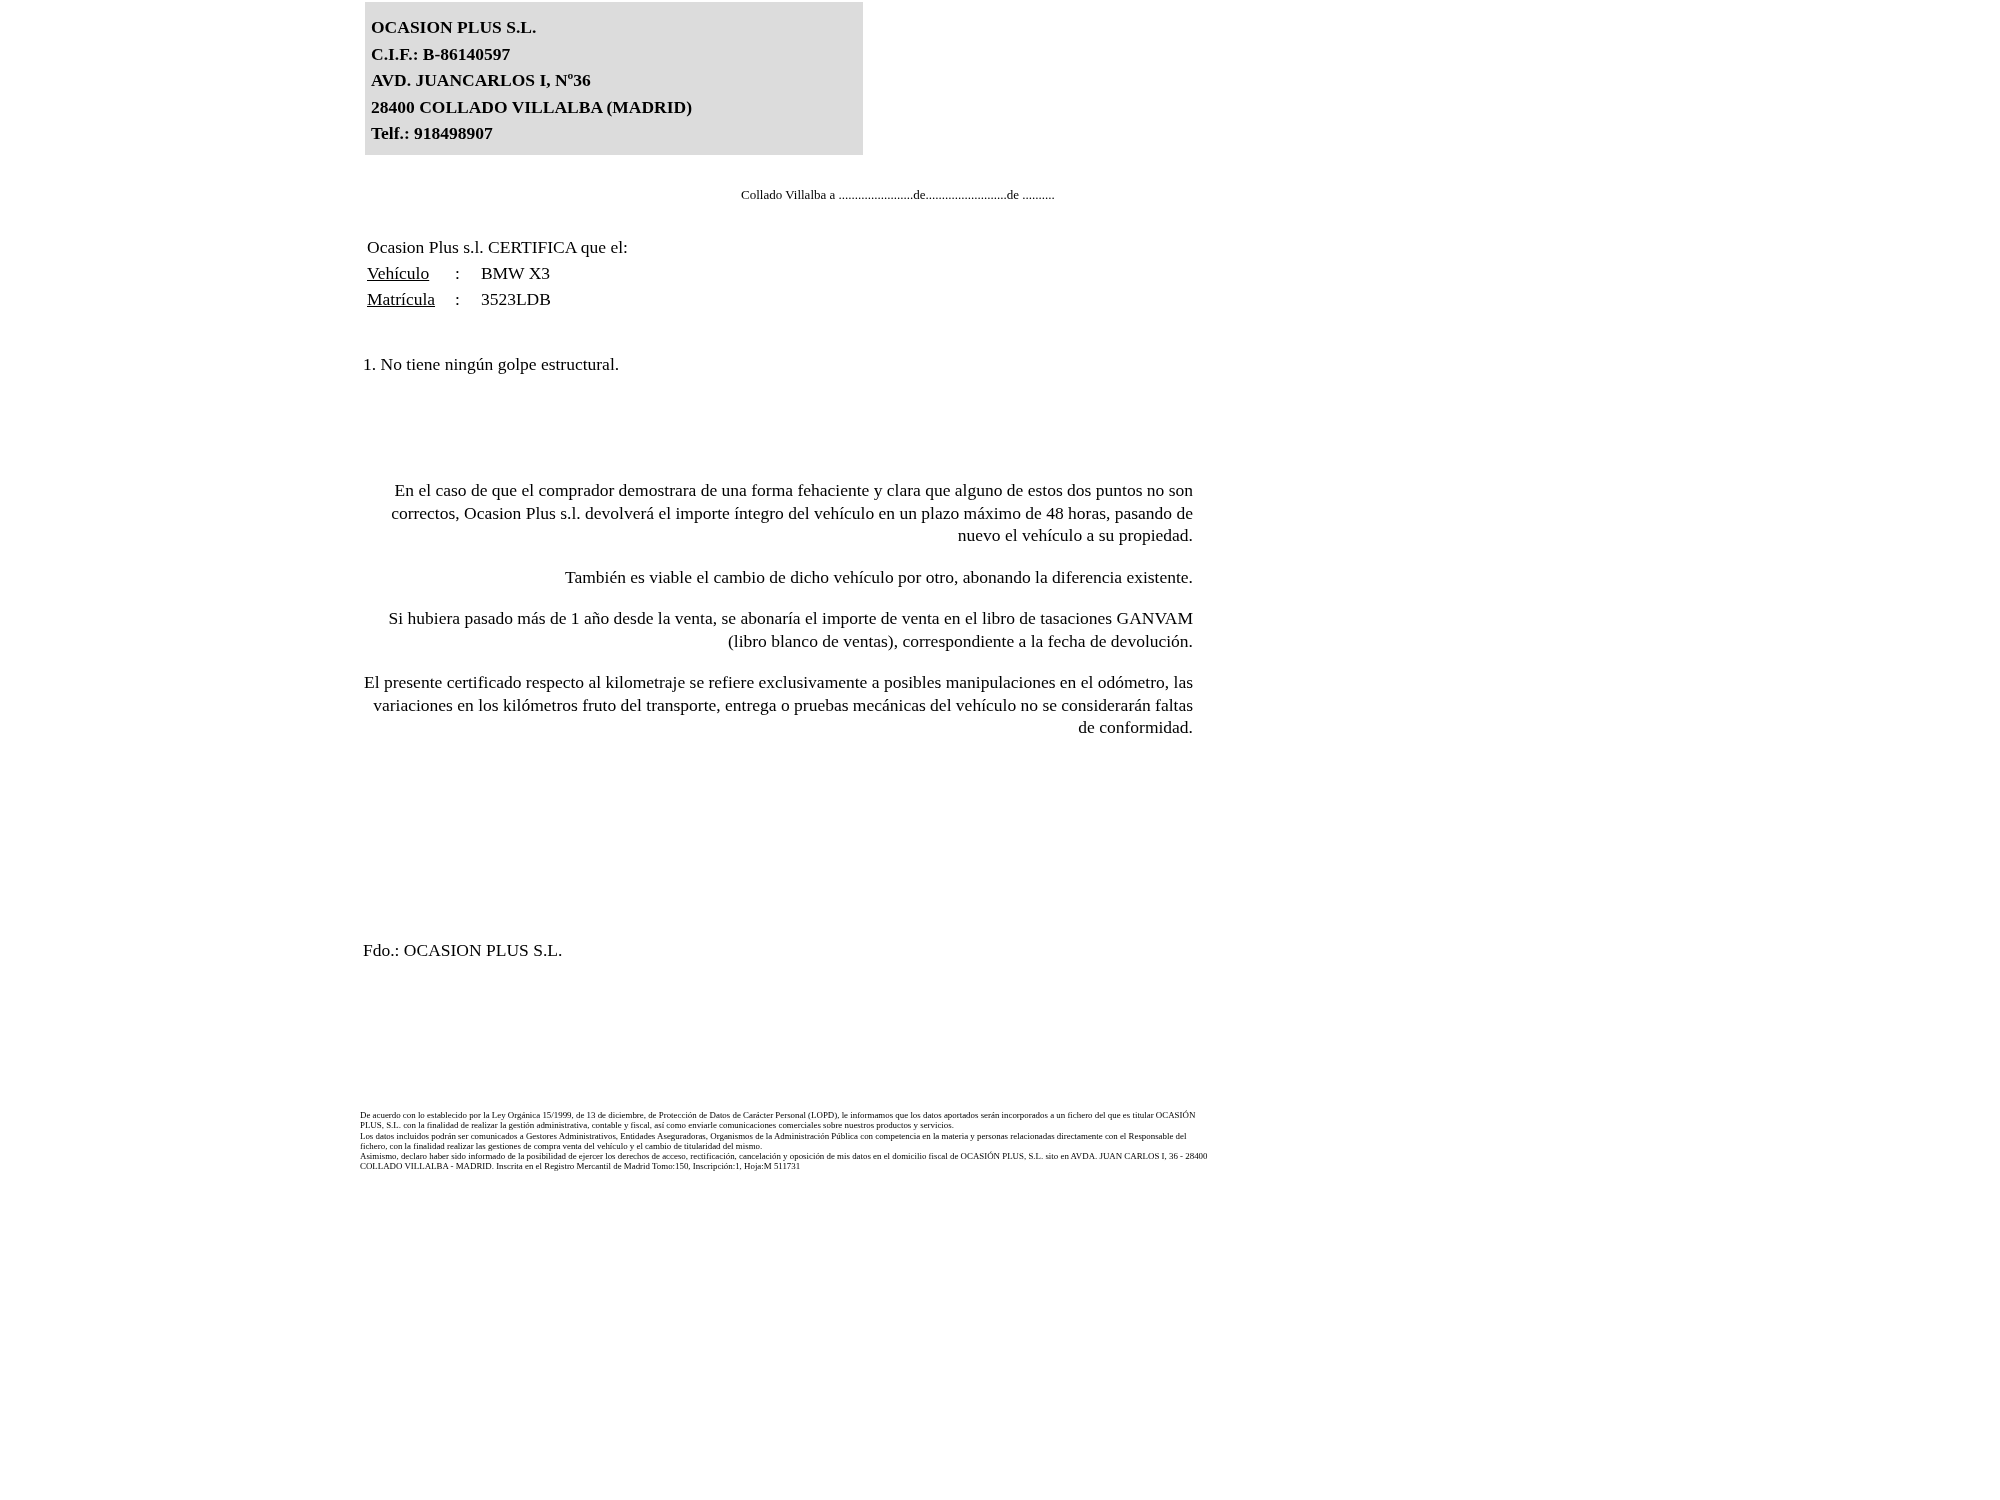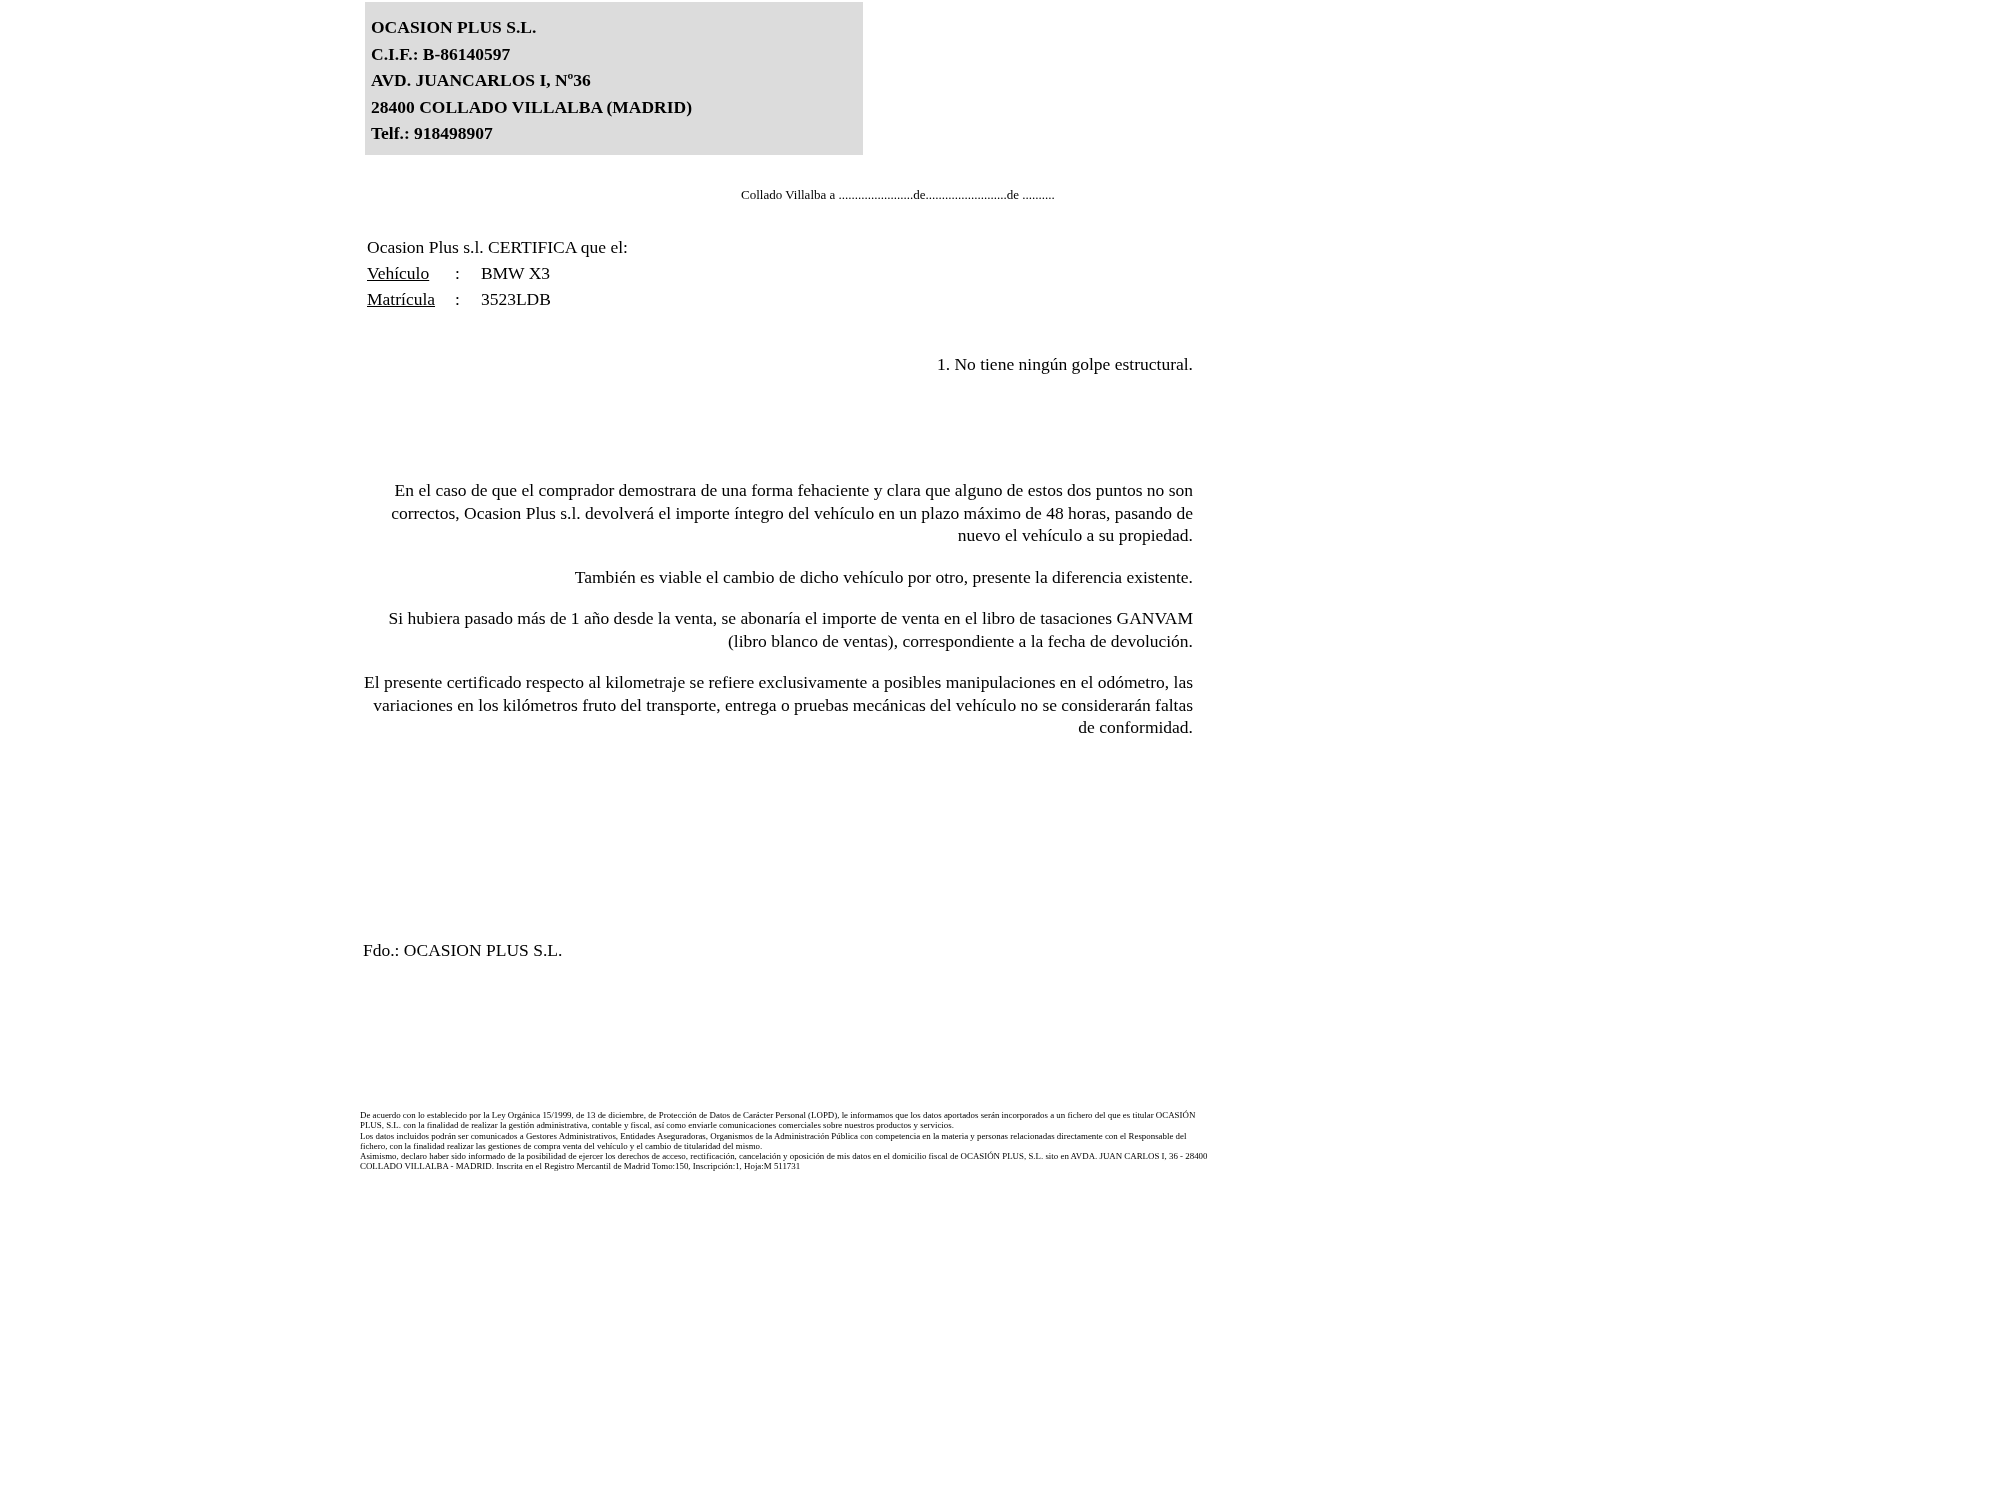--- a/index.html
+++ b/index.html
@@ -63,21 +63,20 @@
   .points-block {
     position: absolute;
     left: 363px;
     top: 353px;
     width: 830px;
     font-size: 17.5px;
     line-height: 22px;
   }
   .points-block p {
     margin: 0 0 20px 0;
-    text-align: right;
   }
   .paragraphs-block {
     position: absolute;
     left: 363px;
     top: 479px;
     width: 830px;
     font-size: 17.5px;
     line-height: 22.5px;
   }
   .paragraphs-block p {
@@ -130,21 +129,21 @@
       <span class="kv-value">3523LDB</span>
     </div>
   </div>
 
   <div class="points-block">
     <p>1. No tiene ningún golpe estructural.</p>
   </div>
 
   <div class="paragraphs-block">
     <p>En el caso de que el comprador demostrara de una forma fehaciente y clara que alguno de estos dos puntos no son correctos, Ocasion Plus s.l. devolverá el importe íntegro del vehículo en un plazo máximo de 48 horas, pasando de nuevo el vehículo a su propiedad.</p>
-    <p>También es viable el cambio de dicho vehículo por otro, presente la diferencia existente.</p>
+    <p>También es viable el cambio de dicho vehículo por otro, abonando la diferencia existente.</p>
     <p>Si hubiera pasado más de 1 año desde la venta, se abonaría el importe de venta en el libro de tasaciones GANVAM (libro blanco de ventas), correspondiente a la fecha de devolución.</p>
     <p>El presente certificado respecto al kilometraje se refiere exclusivamente a posibles manipulaciones en el odómetro, las variaciones en los kilómetros fruto del transporte, entrega o pruebas mecánicas del vehículo no se considerarán faltas de conformidad.</p>
   </div>
 
   <div class="signature">Fdo.: OCASION PLUS S.L.</div>
 
   <div class="legal-block">
     <p>De acuerdo con lo establecido por la Ley Orgánica 15/1999, de 13 de diciembre, de Protección de Datos de Carácter Personal (LOPD), le informamos que los datos aportados serán incorporados a un fichero del que es titular OCASIÓN PLUS, S.L. con la finalidad de realizar la gestión administrativa, contable y fiscal, así como enviarle comunicaciones comerciales sobre nuestros productos y servicios.</p>
     <p>Los datos incluidos podrán ser comunicados a Gestores Administrativos, Entidades Aseguradoras, Organismos de la Administración Pública con competencia en la materia y personas relacionadas directamente con el Responsable del fichero, con la finalidad realizar las gestiones de compra venta del vehículo y el cambio de titularidad del mismo.</p>
     <p>Asimismo, declaro haber sido informado de la posibilidad de ejercer los derechos de acceso, rectificación, cancelación y oposición de mis datos en el domicilio fiscal de OCASIÓN PLUS, S.L. sito en AVDA. JUAN CARLOS I, 36 - 28400 COLLADO VILLALBA - MADRID. Inscrita en el Registro Mercantil de Madrid Tomo:150, Inscripción:1, Hoja:M 511731</p>

